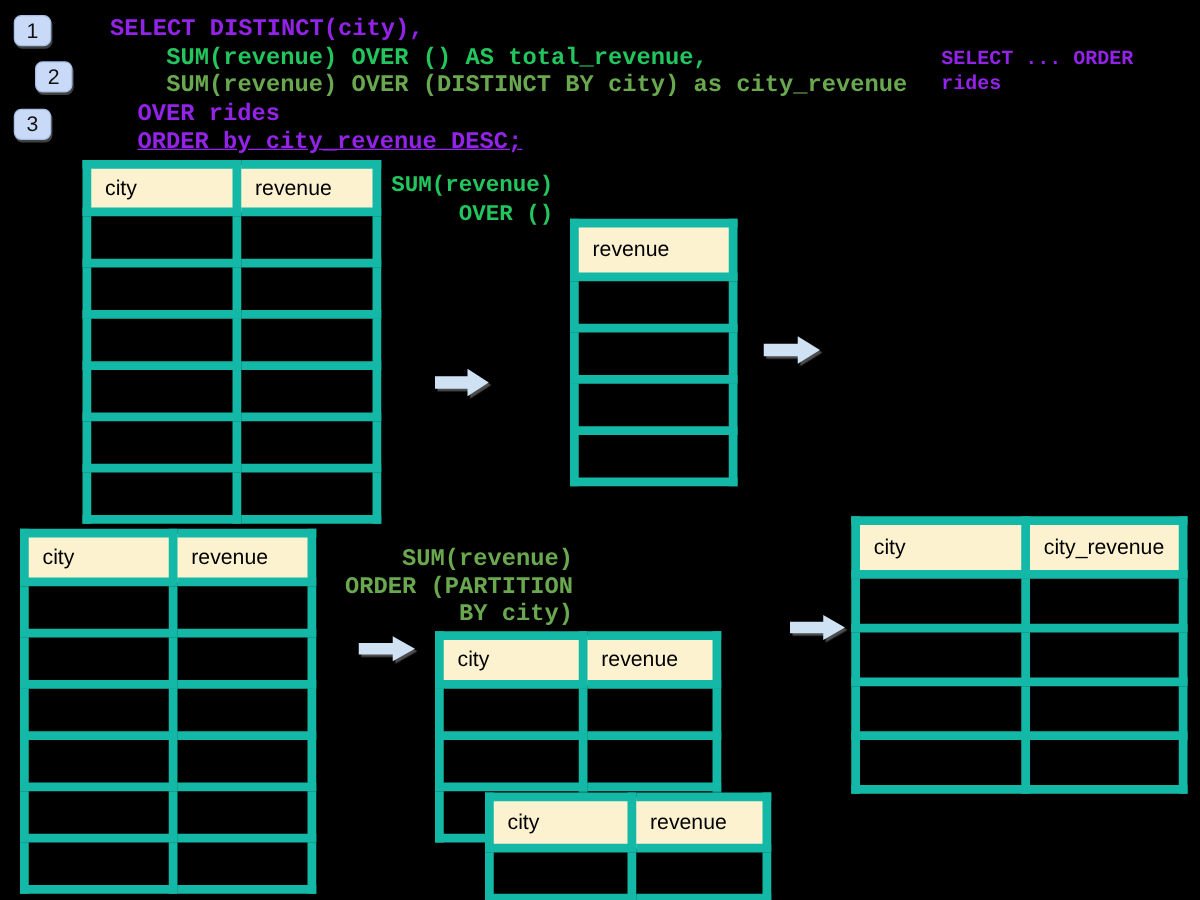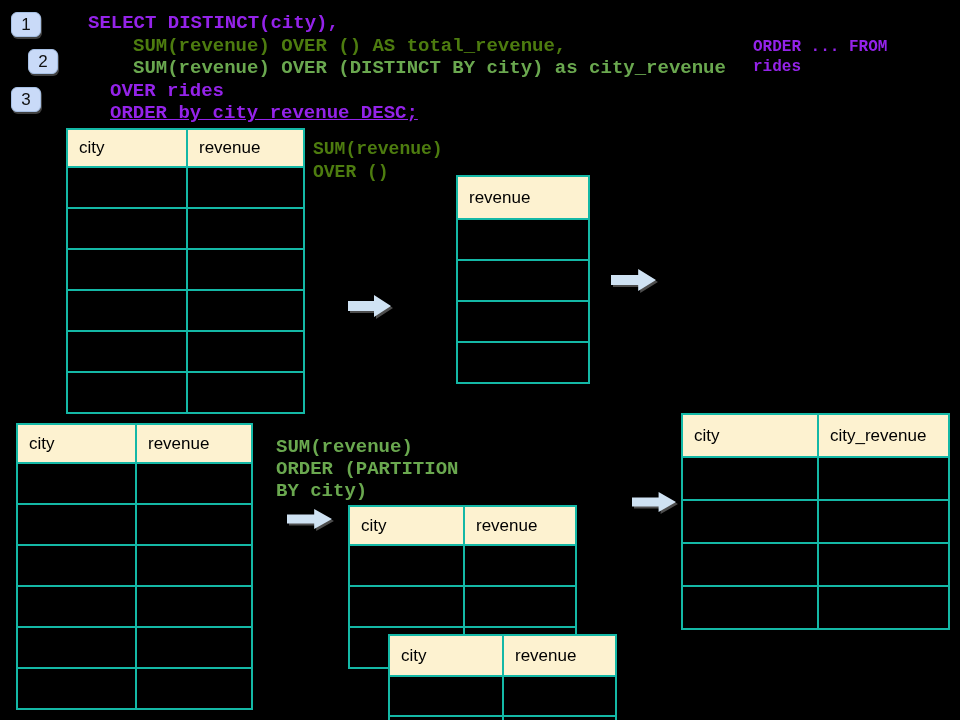--- a/index.html
+++ b/index.html
@@ -30,46 +30,46 @@
 
   
   .code, .label-line, .note div {
     position:absolute;
     font-family:"Liberation Mono", "DejaVu Sans Mono", monospace;
     font-weight:bold;
     white-space:pre;
   }
   .code { font-size:19px; }
   .purple { color:#9423e9; }
-  .red    { color:#4d7c0f; }
+  .red    { color:#22c55e; }
   .green  { color:#6aa84f; }
   .l1 { left:88px;  top:12px; }
   .l2 { left:133px; top:35px; }
   .l3 { left:133px; top:57px; }
   .l4 { left:110px; top:80px; }
   .l5 { left:110px; top:102px;text-decoration:underline; }
 
   .note div { position:static; font-size:16px; line-height:20px; }
   .note { position:absolute; left:753px; top:37px; color:#9423e9; }
 
   .label { position:absolute; }
-  .label .label-line { position:static; display:block; }
+  .label .label-line { position:static; display:block;text-align:right; }
   .total-label { left:313px; top:138px; }
   .total-label .label-line { font-size:18px; line-height:23px; }
   .partition-label { left:276px; top:436px; }
   .partition-label .label-line { font-size:19px; line-height:22px; }
 
   
   table.tbl {
     position:absolute;
     border-collapse:collapse;
     table-layout:fixed;
     background:#000;
   }
-  .tbl th, .tbl td { border:2px solid #14b8a6;margin-top:41px; }
+  .tbl th, .tbl td { border:7px solid #14b8a6;margin-top:41px; }
   .tbl th {
     background:#fdf2d0;
     color:#000;
     font-weight:normal;
     font-size:17px;
     text-align:left;
     padding-left:11px;
     vertical-align:middle;
   }
   .tbl td { background:#000; }
@@ -114,21 +114,21 @@
   <div class="badge b2">2</div>
   <div class="badge b3">3</div>
 
   <div class="code l1 purple">SELECT DISTINCT(city),</div>
   <div class="code l2 red">SUM(revenue) OVER () AS total_revenue,</div>
   <div class="code l3 green">SUM(revenue) OVER (DISTINCT BY city) as city_revenue</div>
   <div class="code l4 purple">OVER rides</div>
   <div class="code l5 purple">ORDER by city_revenue DESC;</div>
 
   <div class="note">
-    <div>ORDER ... FROM</div>
+    <div>SELECT ... ORDER</div>
     <div>rides</div>
   </div>
 
   <table class="tbl tbl-a">
     <colgroup>
         <col>
         <col>
       </colgroup>
     <thead>
       <tr>

